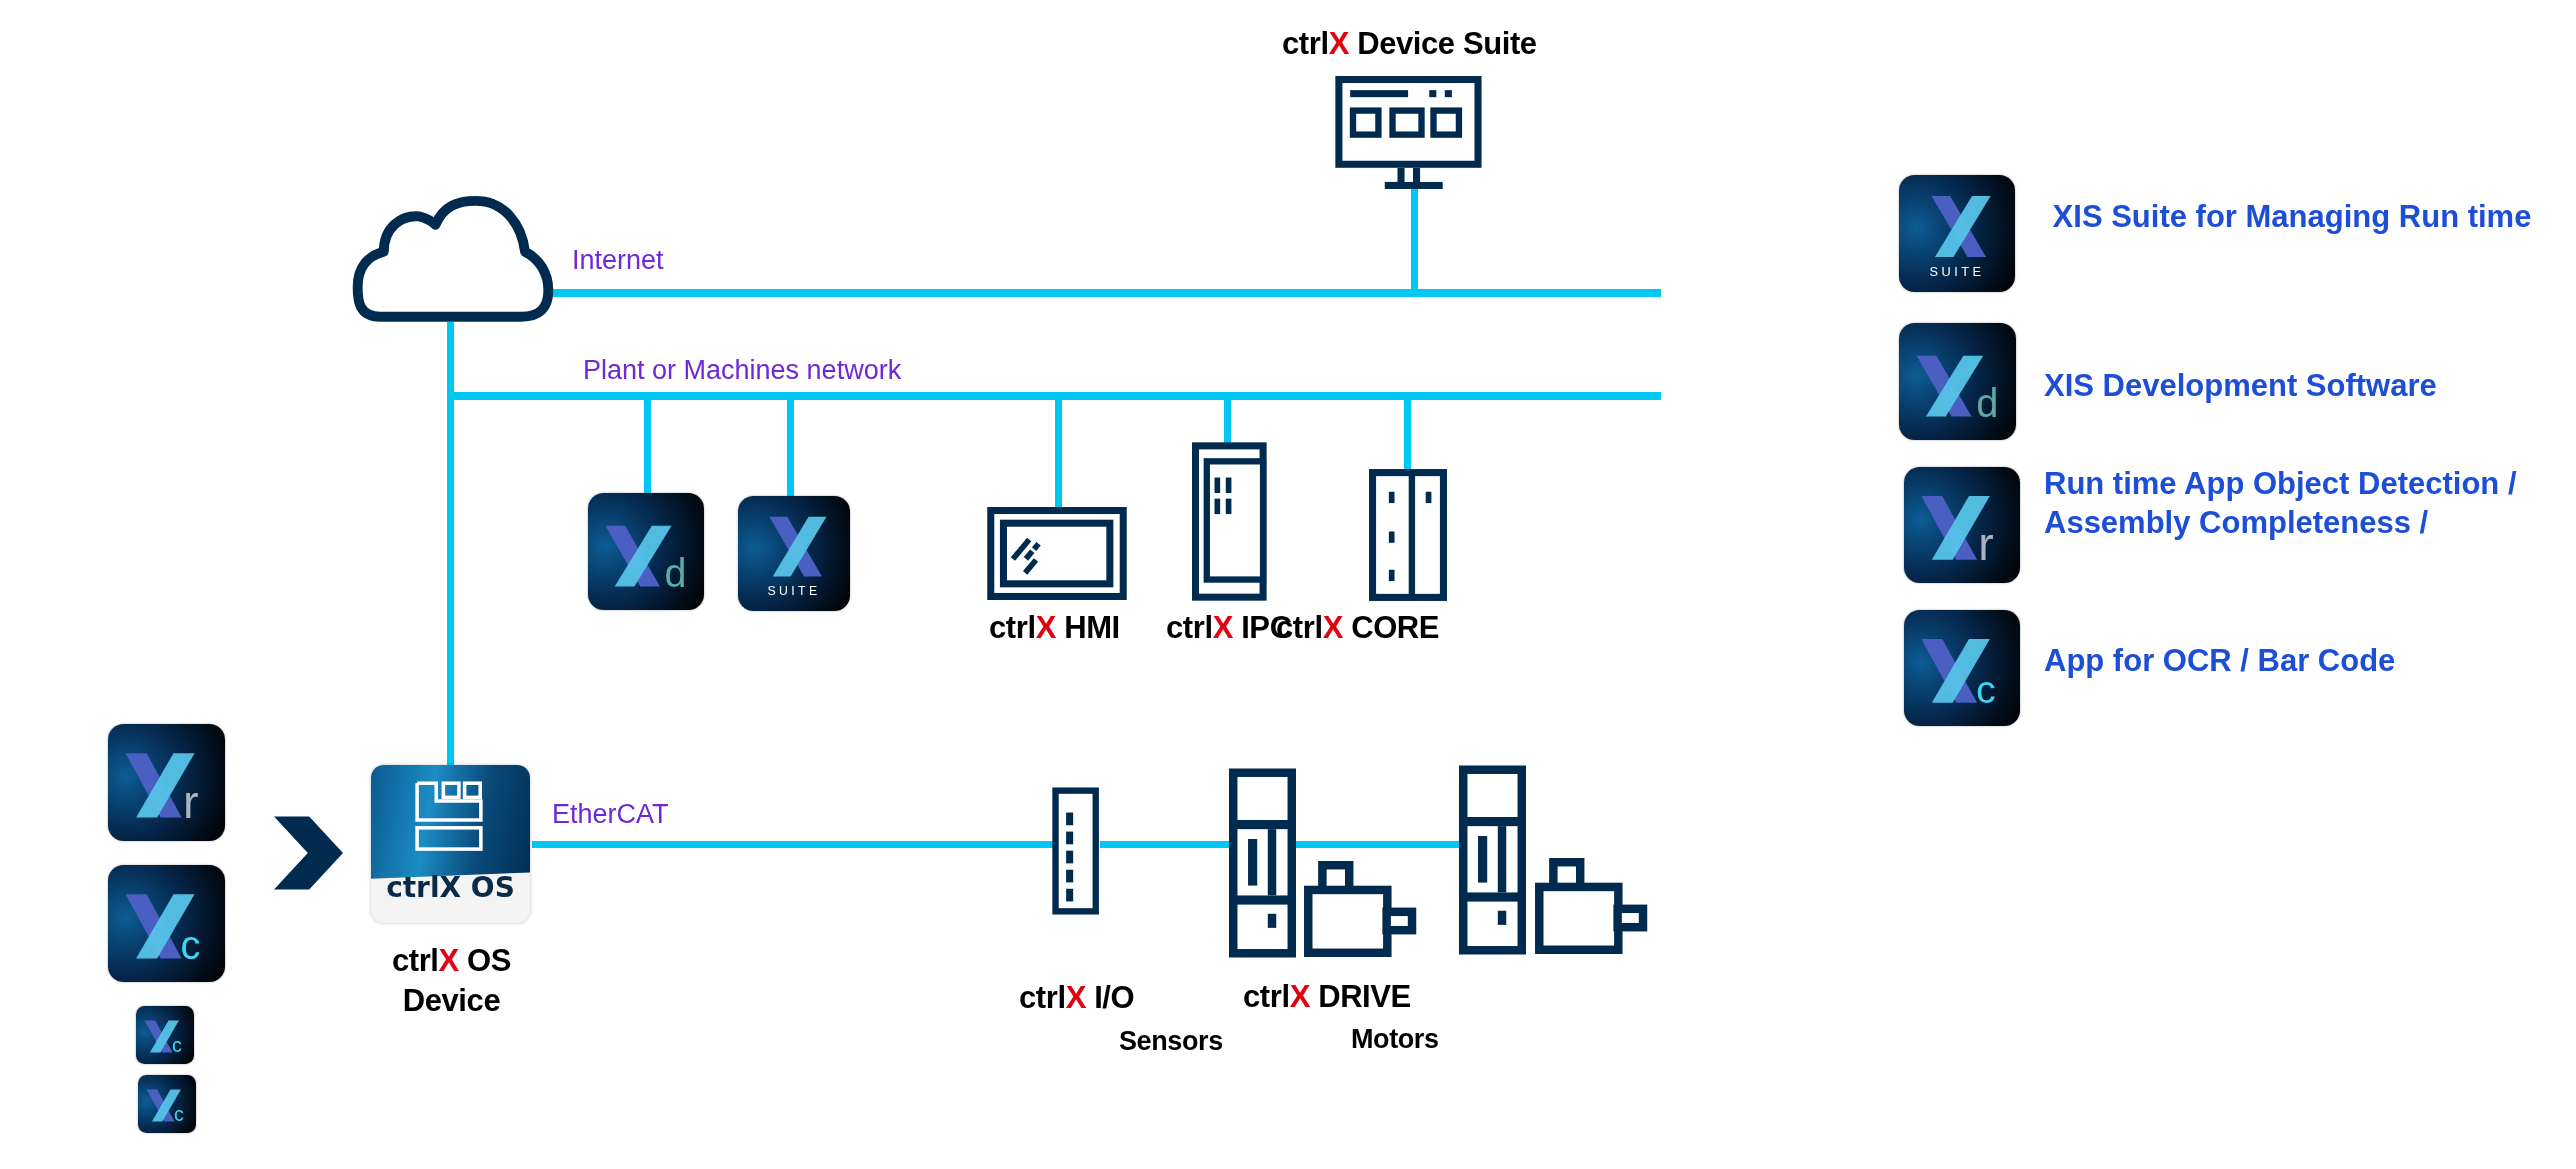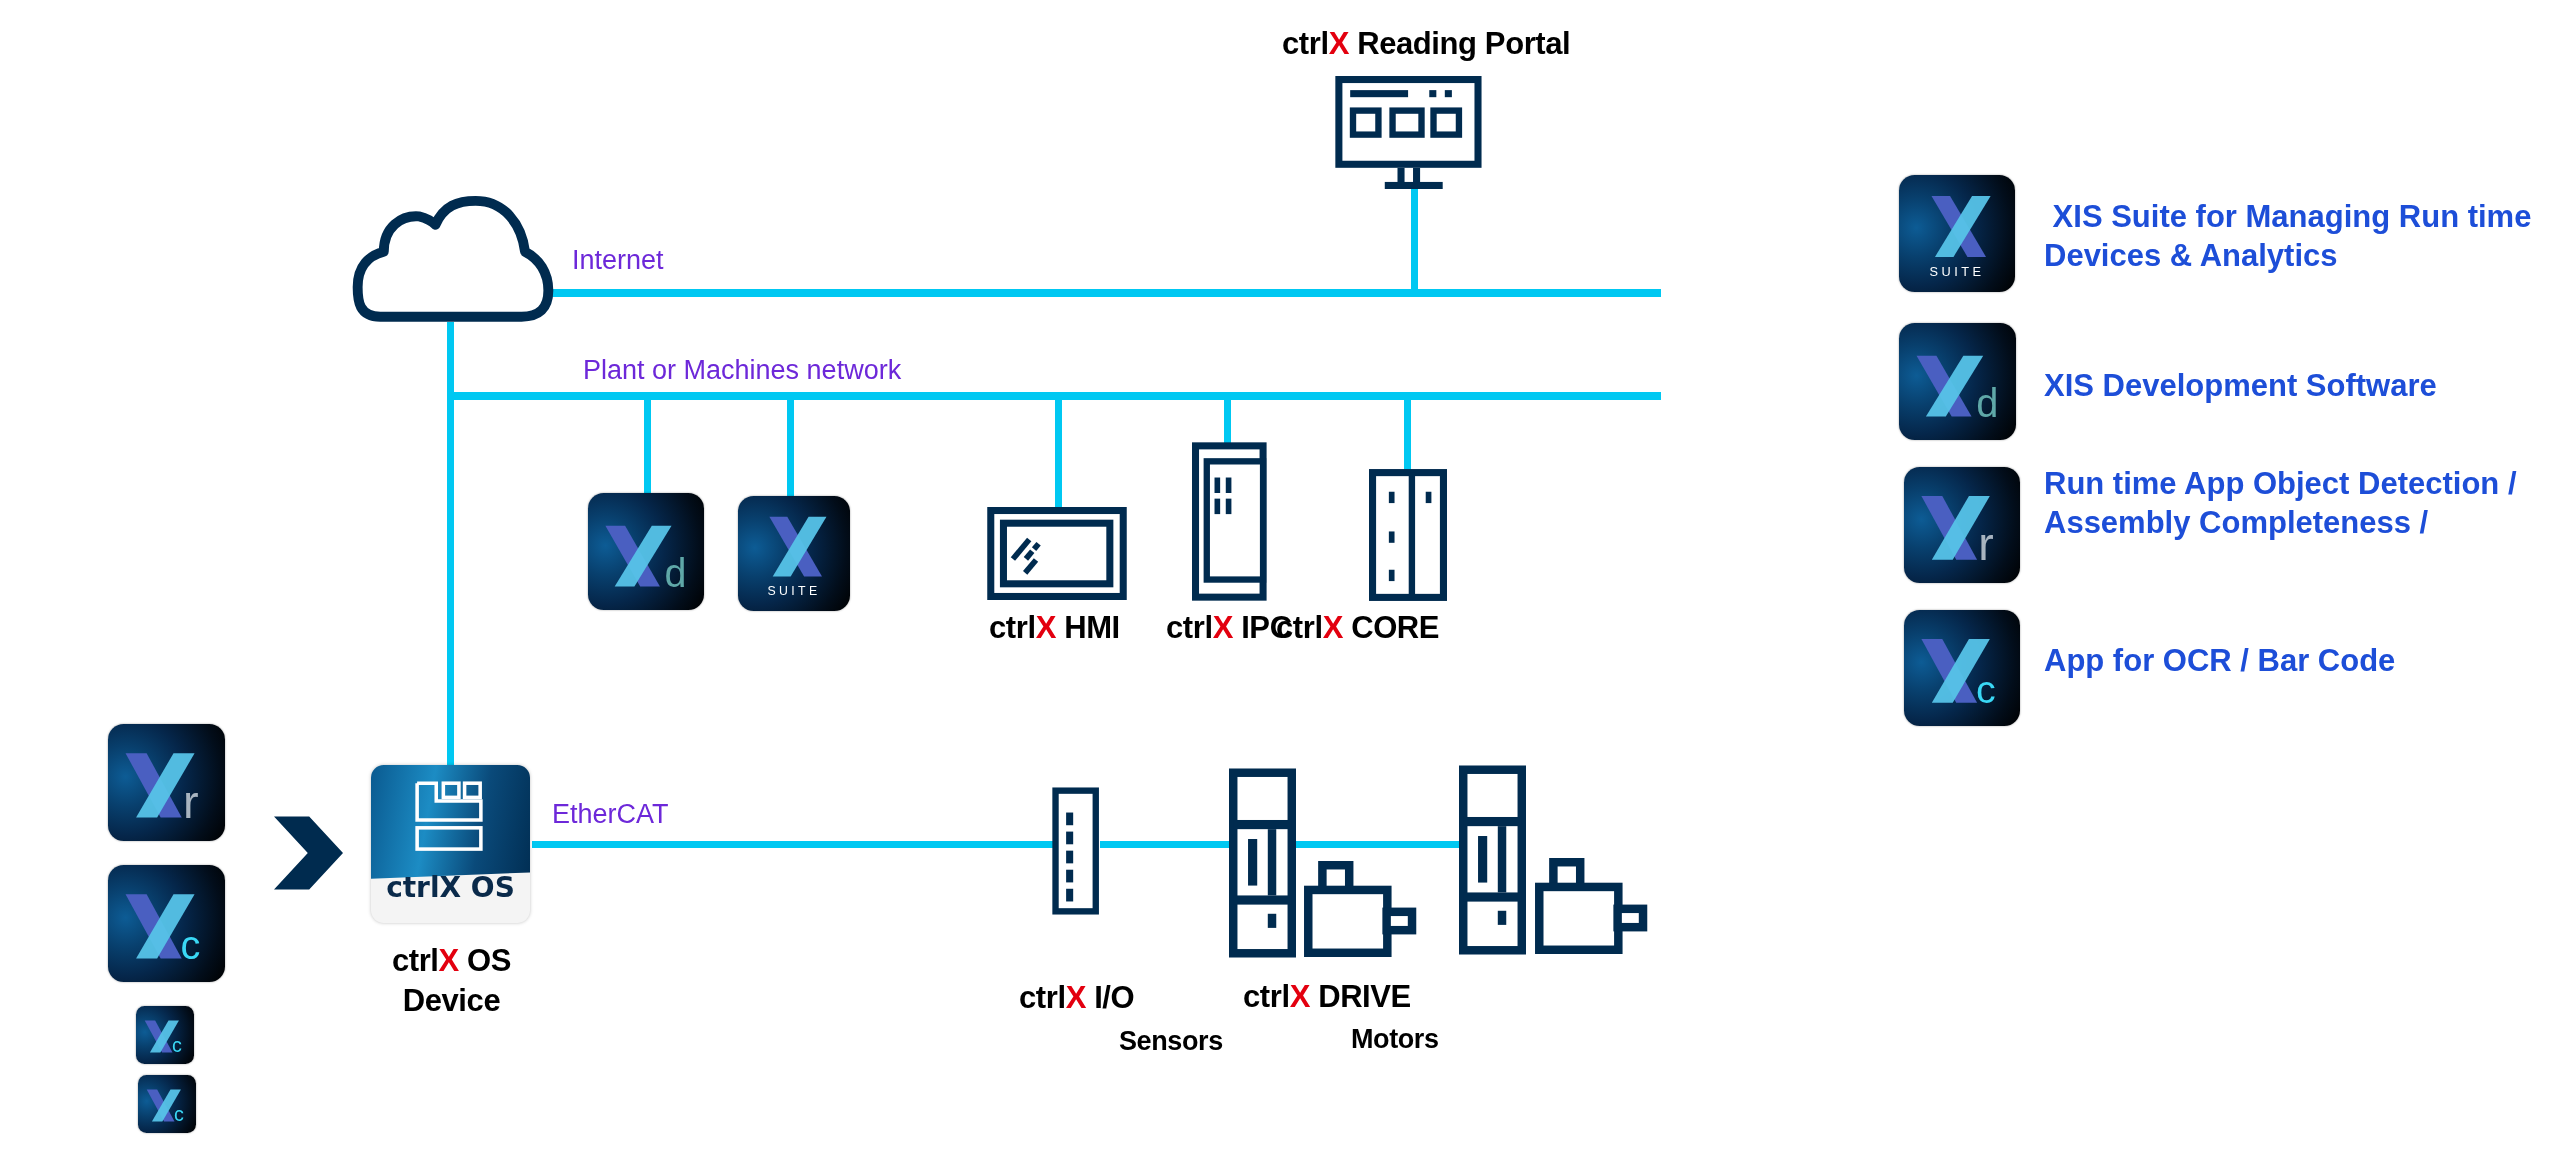--- a/index.html
+++ b/index.html
@@ -44,21 +44,21 @@
 
 <div class="label" style="left:572px; top:245px;">Internet</div>
 <div class="label" style="left:583px; top:355px;">Plant or Machines network</div>
 <div class="label" style="left:552px; top:799px;">EtherCAT</div>
 
 <svg class="abs" style="left:352px; top:195px;" width="202" height="129" viewBox="0 0 286 182">
   <path d="M40 172 C10 172 8 150 8 130 C8 100 25 85 45 80 C45 45 70 28 95 30 C105 32 115 38 118 42 C130 15 150 8 175 8 C215 8 240 40 245 80 C265 90 278 110 278 135 C278 160 265 172 240 172 Z" fill="#ffffff" stroke="#002b4f" stroke-width="14" stroke-linejoin="round"></path>
 </svg>
 
 <div class="title" style="left:1282px; top:25.5px;">
-  <span>ctrl</span><span class="red">X</span><span> Reading Portal</span>
+  <span>ctrl</span><span class="red">X</span><span> Device Suite</span>
 </div>
 <svg class="abs" style="left:1335px; top:76px;" width="149" height="113" viewBox="0 0 210 160">
   <rect x="5" y="5" width="197" height="120" fill="#fff" stroke="#002b4f" stroke-width="10"></rect>
   <rect x="21" y="20" width="82" height="10" class="navy"></rect>
   <rect x="133" y="20" width="10" height="10" class="navy"></rect>
   <rect x="155" y="20" width="10" height="10" class="navy"></rect>
   <rect x="25" y="49" width="36" height="34" fill="#fff" stroke="#002b4f" stroke-width="9"></rect>
   <rect x="81" y="49" width="41" height="34" fill="#fff" stroke="#002b4f" stroke-width="9"></rect>
   <rect x="139" y="49" width="36" height="34" fill="#fff" stroke="#002b4f" stroke-width="9"></rect>
   <rect x="88" y="130" width="10" height="22" class="navy"></rect>
@@ -217,21 +217,20 @@
 
 <div class="tile" style="left:1899px; top:175px; width:116px; height:117px;">
   <svg viewBox="0 0 100 100" preserveAspectRatio="none">
     <polygon points="28,18 44,18 75,70 59,70" fill="#4a5fc1"></polygon>
     <polygon points="63,18 79,18 47,70 31,70" fill="#56c3e8" opacity="0.95"></polygon>
     <text x="50" y="86" text-anchor="middle" font-family="Liberation Sans, sans-serif" font-size="11" letter-spacing="3" fill="#ffffff">SUITE</text>
   </svg>
 </div>
 <div class="legend-text" style="left:2044px; top:197px;">
   <div>&nbsp;XIS Suite for Managing Run time</div>
-  <div>Devices &amp; Analytics</div>
 </div>
 
 <div class="tile" style="left:1899px; top:323px; width:117px; height:117px;">
   <svg viewBox="0 0 100 100" preserveAspectRatio="none">
     <polygon points="15,28 32,28 62,80 45,80" fill="#4a5fc1"></polygon>
     <polygon points="55,28 72,28 40,80 23,80" fill="#56c3e8" opacity="0.95"></polygon>
     <text x="66" y="80" font-family="Liberation Sans, sans-serif" font-size="34" fill="#5fa8a8">d</text>
   </svg>
 </div>
 <div class="legend-text" style="left:2044px; top:366px;">

